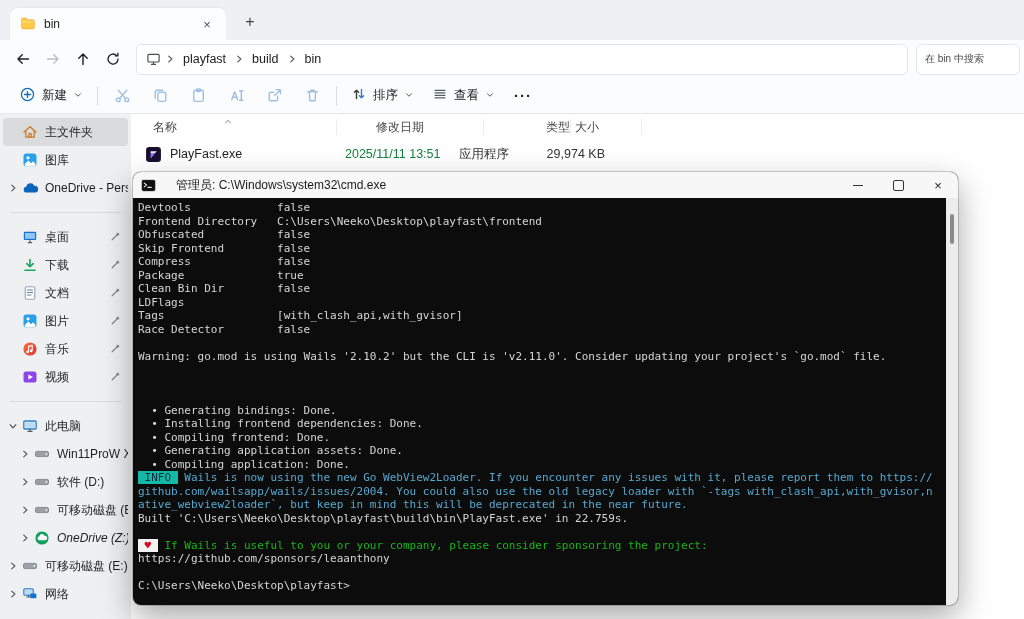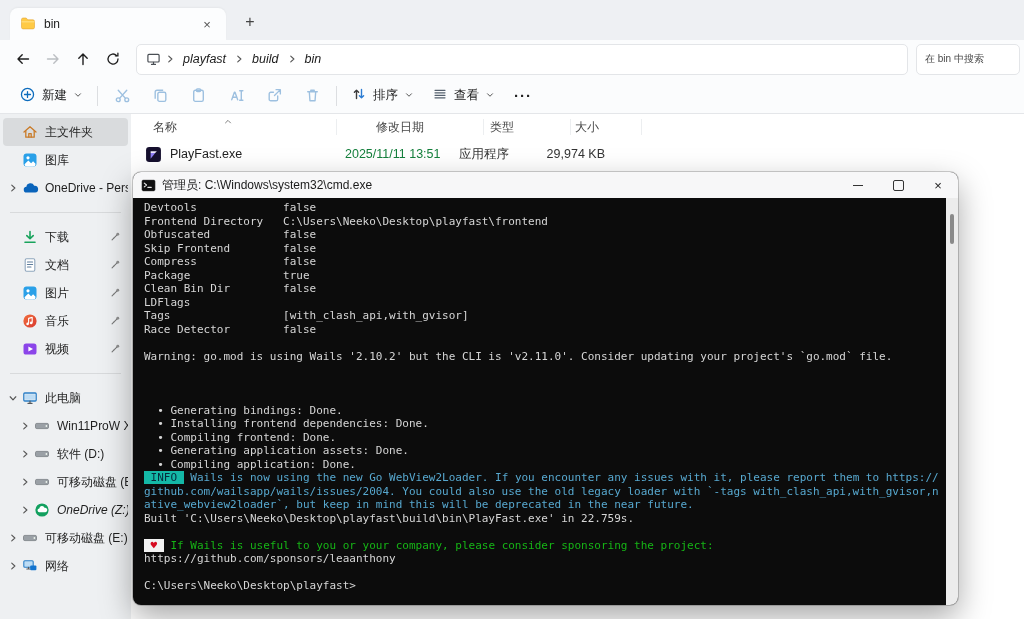--- a/index.html
+++ b/index.html
@@ -14,21 +14,21 @@
   .tab{height:32px;width:196px;background:#fcfdfe;border-radius:8px 8px 0 0;display:flex;align-items:center;
        padding:0 10px;gap:8px;font-size:12px;color:#222;box-shadow:0 -1px 2px rgba(0,0,0,.04);}
   .tab-label{flex:1;overflow:hidden;white-space:nowrap;}
   .tab-close{width:18px;height:18px;display:grid;place-items:center;font-size:13px;color:#555;border-radius:4px;}
   .newtab{width:28px;height:28px;margin:0 0 4px 10px;display:grid;place-items:center;font-size:16px;color:#444;}
   .addressrow{height:38px;background:#fbfcfd;display:flex;align-items:center;padding:0 8px;flex:none;}
   .nav-btn{width:30px;height:30px;display:grid;place-items:center;flex:none;}
   .bc-bar{flex:1;height:29px;background:#fff;border:1px solid #e3e5e8;border-radius:5px;display:flex;
           align-items:center;padding:0 8px;margin:0 8px;font-size:12.5px;color:#1b1b1b;overflow:hidden;}
   #crumbs{display:flex;align-items:center;}
-  .crumb{padding:2px 7px;border-radius:3px;white-space:nowrap;font-style:italic;}
+  .crumb{padding:2px 7px;border-radius:3px;white-space:nowrap;}
   .crumb-sep{display:grid;place-items:center;padding:0 1px;}
   .search-box{width:86px;height:29px;background:#fff;border:1px solid #e3e5e8;border-radius:5px;flex:none;
               font-size:10px;color:#4a4a4a;display:flex;align-items:center;padding:0 8px;overflow:hidden;white-space:nowrap;margin-right:-4px;}
   .toolbar{height:35px;background:#fbfcfd;border-bottom:1px solid #e4e6e9;display:flex;align-items:center;padding:0 10px;flex:none;}
   .tb-btn{display:flex;align-items:center;gap:6px;padding:0 9px;height:28px;font-size:12.5px;color:#1b1b1b;border-radius:4px;flex:none;}
   .tb-icon-btn{width:38px;height:28px;display:grid;place-items:center;border-radius:4px;flex:none;}
   .tb-sep{width:1px;height:20px;background:#dcdee1;margin:0 5px;flex:none;}
   .tb-more{font-size:15px;font-weight:bold;letter-spacing:1px;color:#222;}
   .content{flex:1;display:flex;min-height:0;}
   
@@ -40,41 +40,41 @@
   .s-icon{width:20px;display:grid;place-items:center;flex:none;}
   .s-label{margin-left:5px;overflow:hidden;}
   .s-pin{position:absolute;right:7px;top:8px;}
   .s-div{height:1px;background:#d8dadc;margin:10px 10px;}
   
   .main{flex:1;background:#fff;position:relative;min-width:0;}
   .cols{display:flex;height:26px;align-items:center;font-size:12px;color:#474747;}
   .col{height:16px;line-height:16px;border-right:1px solid #eceef0;flex:none;}
   .col-name{width:206px;padding-left:22px;box-sizing:border-box;position:relative;font-family:Liberation Serif, serif;}
   .col-date{width:116px;padding-left:8px;box-sizing:border-box;margin-left:31px;}
-  .col-type{width:87px;padding-left:6px;box-sizing:border-box;}
+  .col-type{width:87px;padding-left:6px;box-sizing:border-box;text-align:right;}
   .col-size{width:71px;padding-left:4px;box-sizing:border-box;}
   .col-pad{width:40px;border-right:none;}
   .sort-ind{position:absolute;left:92px;top:-9px;}
   .file-row{display:flex;align-items:center;height:28px;font-size:12.5px;color:#222;}
   .f-name{width:206px;display:flex;align-items:center;gap:8px;padding-left:14px;box-sizing:border-box;flex:none;}
   .f-date{width:116px;padding-left:8px;box-sizing:border-box;color:#15803d;flex:none;}
   .f-type{width:87px;padding-left:6px;box-sizing:border-box;color:#333;flex:none;}
   .f-size{width:71px;padding-right:6px;box-sizing:border-box;text-align:right;color:#333;flex:none;}
   .f-icon{display:grid;place-items:center;}
   
   .terminal{position:absolute;left:133px;top:172px;width:825px;height:433px;border-radius:8px;overflow:hidden;
             box-shadow:0 12px 32px rgba(0,0,0,.35),0 0 0 1px rgba(0,0,0,.18);display:flex;flex-direction:column;background:#0c0c0c;}
-  .t-titlebar{height:26px;background:#f7f7f8;display:flex;align-items:center;padding-left:8px;gap:6px;
+  .t-titlebar{height:26px;background:#f7f7f8;display:flex;align-items:center;padding-left:8px;gap:20px;
               font-size:12px;color:#1a1a1a;flex:none;}
   .t-title{white-space:nowrap;overflow:hidden;}
   .t-btns{margin-left:auto;display:flex;height:100%;}
   .t-btn{width:40px;display:grid;place-items:center;color:#222;font-size:13px;}
   .glyph-min{width:10px;height:1px;background:#333;display:block;}
   .glyph-max{width:9px;height:9px;border:1px solid #333;border-radius:2px;display:block;}
-  .t-body{flex:1;display:flex;min-height:0;margin-left:6px;}
+  .t-body{flex:1;display:flex;min-height:0;}
   .t-text{flex:1;padding:3px 0 0 5px;font-family:"DejaVu Sans Mono",monospace;font-size:11px;line-height:13.5px;
           color:#d6d6d6;overflow:hidden;}
   .t-line{white-space:pre;height:13.5px;}
   .tc-yellow{color:#b3a339;}
   .tc-cyan{color:#57a8cf;}
   .tc-green{color:#16b416;}
   .tc-badge-info{background:#14b8a6;color:#072c3d;}
   .tc-badge-heart{background:#f2f2f2;color:#d60b20;}
   .t-scroll{width:12px;background:#ececec;position:relative;flex:none;}
   .t-thumb{position:absolute;top:16px;left:4px;width:4px;height:30px;background:#8a8a8a;border-radius:2px;}
@@ -265,20 +265,36 @@
             </svg>
           </div>
           <div class="s-icon">
             <svg width="17" height="16" viewBox="0 0 16 16">
               <path d="M12.6 12.6H4.4a2.9 2.9 0 0 1-.5-5.8 4.1 4.1 0 0 1 7.8-1.1 2.7 2.7 0 0 1 .9 6.9z" fill="#0a64bb"></path>
             </svg>
           </div>
           <div class="s-label">OneDrive - Personal</div>
         </div>
         <div class="s-div"></div>
+        <div class="s-item">
+          <div class="s-exp"></div>
+          <div class="s-icon">
+            <svg width="16" height="16" viewBox="0 0 16 16">
+              <rect x="1.8" y="2.8" width="12.4" height="8.2" rx="1.2" fill="#1374cf"></rect>
+              <rect x="3" y="4" width="10" height="5.8" fill="#8ec7f2"></rect>
+              <path d="M6.3 13.6h3.4M8 11.6v2" stroke="#55595e" stroke-width="1.2" stroke-linecap="round"></path>
+            </svg>
+          </div>
+          <div class="s-label">桌面</div>
+          <div class="s-pin"><svg width="11" height="11" viewBox="0 0 16 16" fill="none" stroke="#767676" stroke-width="1.5" stroke-linecap="round">
+              <line x1="11" y1="5" x2="5.5" y2="10.5"></line>
+              <circle cx="11.3" cy="4.7" r="2.1" fill="#909090" stroke="none"></circle>
+              <line x1="5.5" y1="10.5" x2="3" y2="13"></line>
+            </svg></div>
+        </div>
         <div class="s-item">
           <div class="s-exp"></div>
           <div class="s-icon">
             <svg width="16" height="16" viewBox="0 0 16 16" fill="none" stroke="#18a35c" stroke-width="1.6" stroke-linecap="round" stroke-linejoin="round">
               <path d="M8 2.5v7.2M4.8 6.6L8 9.8l3.2-3.2"></path>
               <path d="M3 13.2h10"></path>
             </svg>
           </div>
           <div class="s-label">下载</div>
           <div class="s-pin"><svg width="11" height="11" viewBox="0 0 16 16" fill="none" stroke="#767676" stroke-width="1.5" stroke-linecap="round">

